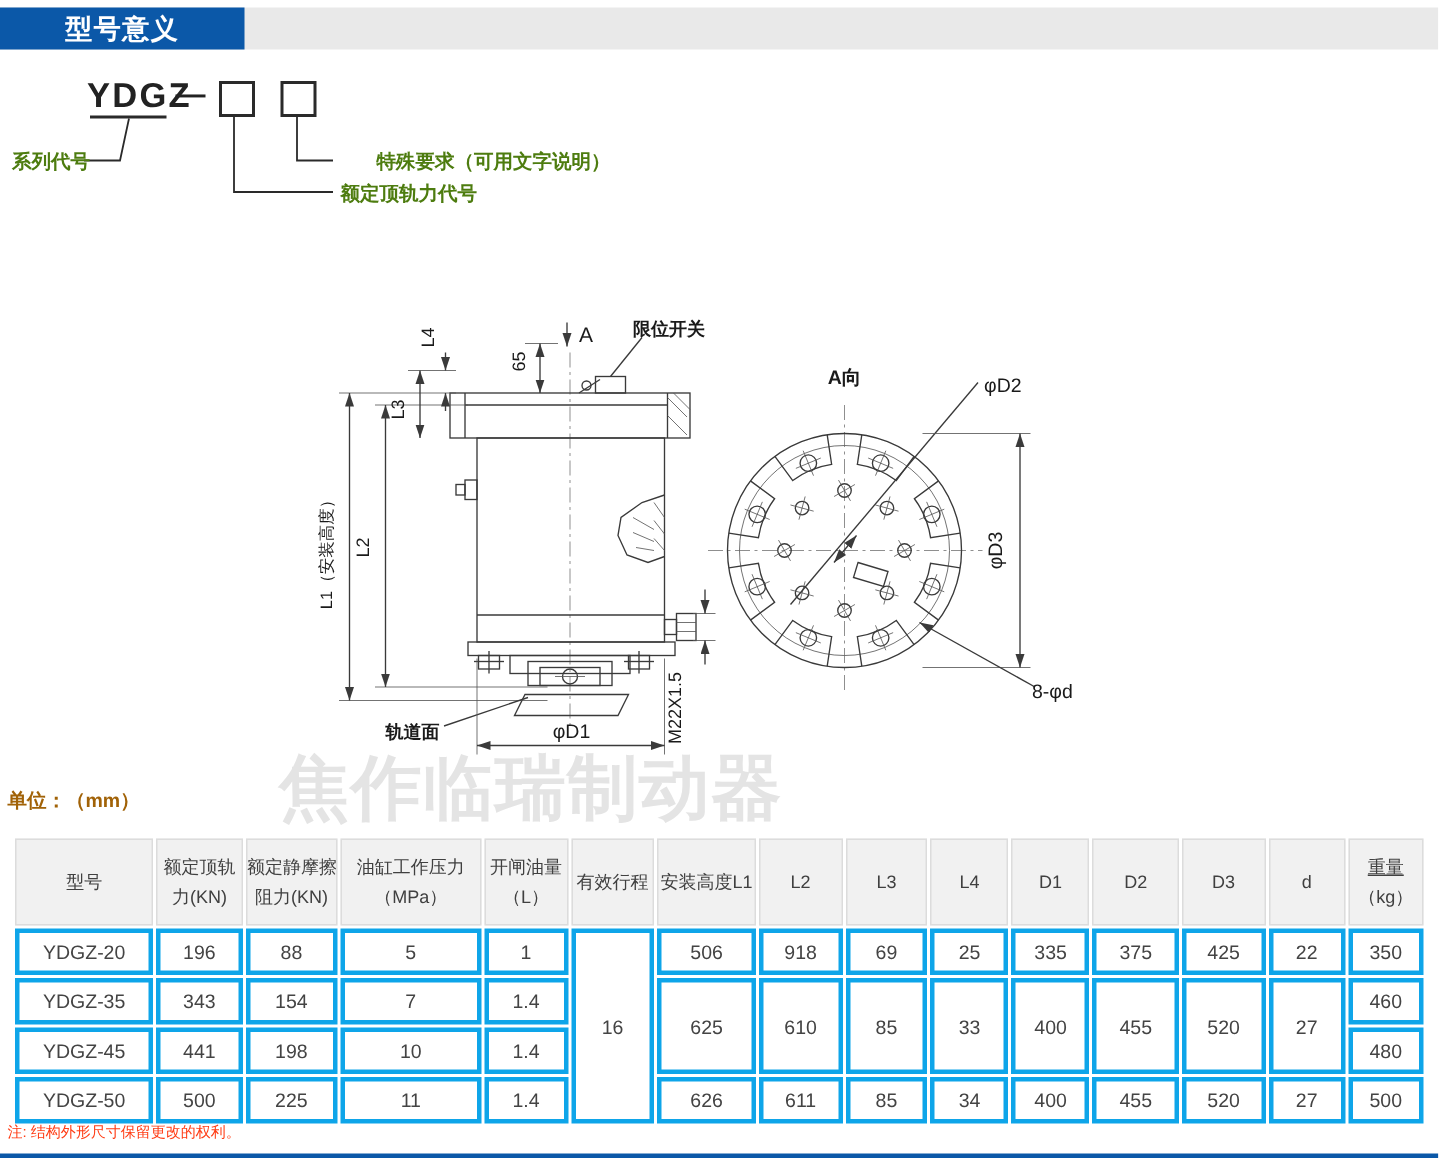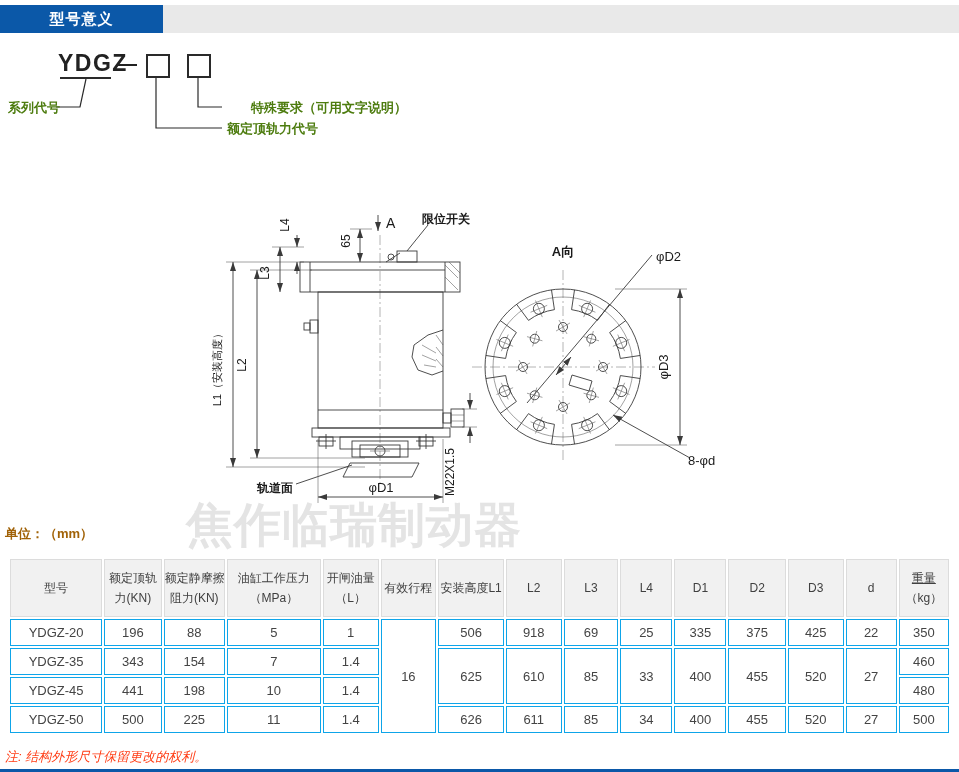--- a/index.html
+++ b/index.html
@@ -1,42 +1,42 @@
 <!DOCTYPE html>
 <html><head>
 <meta charset="utf-8">
 <style>
   html,body{margin:0;padding:0;background:#fff;}
   #page{position:relative;width:959px;height:772px;background:#ffffff;overflow:hidden;
         font-family:"Liberation Sans","DejaVu Sans",sans-serif;color:#333;}
   
   .strip{position:absolute;left:0;width:959px;height:28px;background:#e9e9e9;}
   .strip .bar{position:absolute;left:0;top:0;height:28px;width:163px;background:#0b58a8;
-              color:#fff;font-size:15px;font-weight:bold;display:flex;align-items:center;justify-content:center;
+              color:#fff;font-size:18px;font-weight:bold;display:flex;align-items:center;justify-content:center;
               letter-spacing:1px;}
   
   #model-diagram{position:absolute;left:0;top:38px;width:430px;height:120px;}
   .yd-code{position:absolute;left:58px;top:12px;font-size:23px;font-weight:600;color:#222;letter-spacing:1.5px;}
   .yd-underline{position:absolute;left:60px;top:39px;width:51px;height:2px;background:#2a2a2a;}
   .yd-dash{position:absolute;left:117px;top:14px;font-size:20px;color:#222;font-weight:600;}
   .yd-box{position:absolute;top:16px;width:20px;height:20px;border:2px solid #2a2a2a;background:#fff;}
   .yd-label{position:absolute;font-size:13px;font-weight:bold;color:#4d7c0f;white-space:nowrap;}
   
   #unit-label{position:absolute;left:5px;top:525px;font-size:13px;font-weight:bold;color:#a16207;}
-  #note-label{position:absolute;left:5px;top:748px;font-size:13px;color:#ff3c14;font-style:italic;}
+  #note-label{position:absolute;left:5px;top:748px;font-size:10px;color:#ff3c14;}
   #watermark{position:absolute;left:186px;top:494px;font-size:47px;color:#e4e4e4;letter-spacing:1px;
              white-space:nowrap;z-index:0;font-weight:bold;}
   
   #spec-table{position:absolute;left:8px;top:557px;width:943px;z-index:2;
               border-collapse:separate;border-spacing:2px;table-layout:fixed;}
   #spec-table th{background:#f1f1f1;border:1px solid #dcdcdc;font-size:12px;font-weight:normal;color:#404040;
                  height:56px;vertical-align:middle;text-align:center;padding:0;white-space:nowrap;overflow:hidden;}
   #spec-table th div{line-height:20px;}
   #spec-table th div.u{text-decoration:underline;}
-  #spec-table td{background:#fff;border:1px solid #0ea5e9;font-size:13px;color:#444;height:25px;
+  #spec-table td{background:#fff;border:3px solid #0ea5e9;font-size:13px;color:#444;height:25px;
                  text-align:center;vertical-align:middle;padding:0;white-space:nowrap;overflow:hidden;}
   
   #drawing{position:absolute;left:200px;top:195px;width:560px;height:315px;z-index:1;}
   #drawing .ln{stroke:#3a3a3a;stroke-width:0.9;fill:none;}
   #drawing .thin{stroke:#555;stroke-width:0.55;fill:none;}
   #drawing .cl{stroke:#777;stroke-width:0.55;fill:none;stroke-dasharray:10 3 2 3;}
   #drawing text{fill:#1a1a1a;font-family:"Liberation Sans","DejaVu Sans",sans-serif;}
   #drawing .zh{font-size:12px;font-weight:bold;}
   #drawing .dim{font-size:12px;}
   #bottom-rule{position:absolute;left:0;bottom:0;width:959px;height:3px;background:#0b58a8;}

